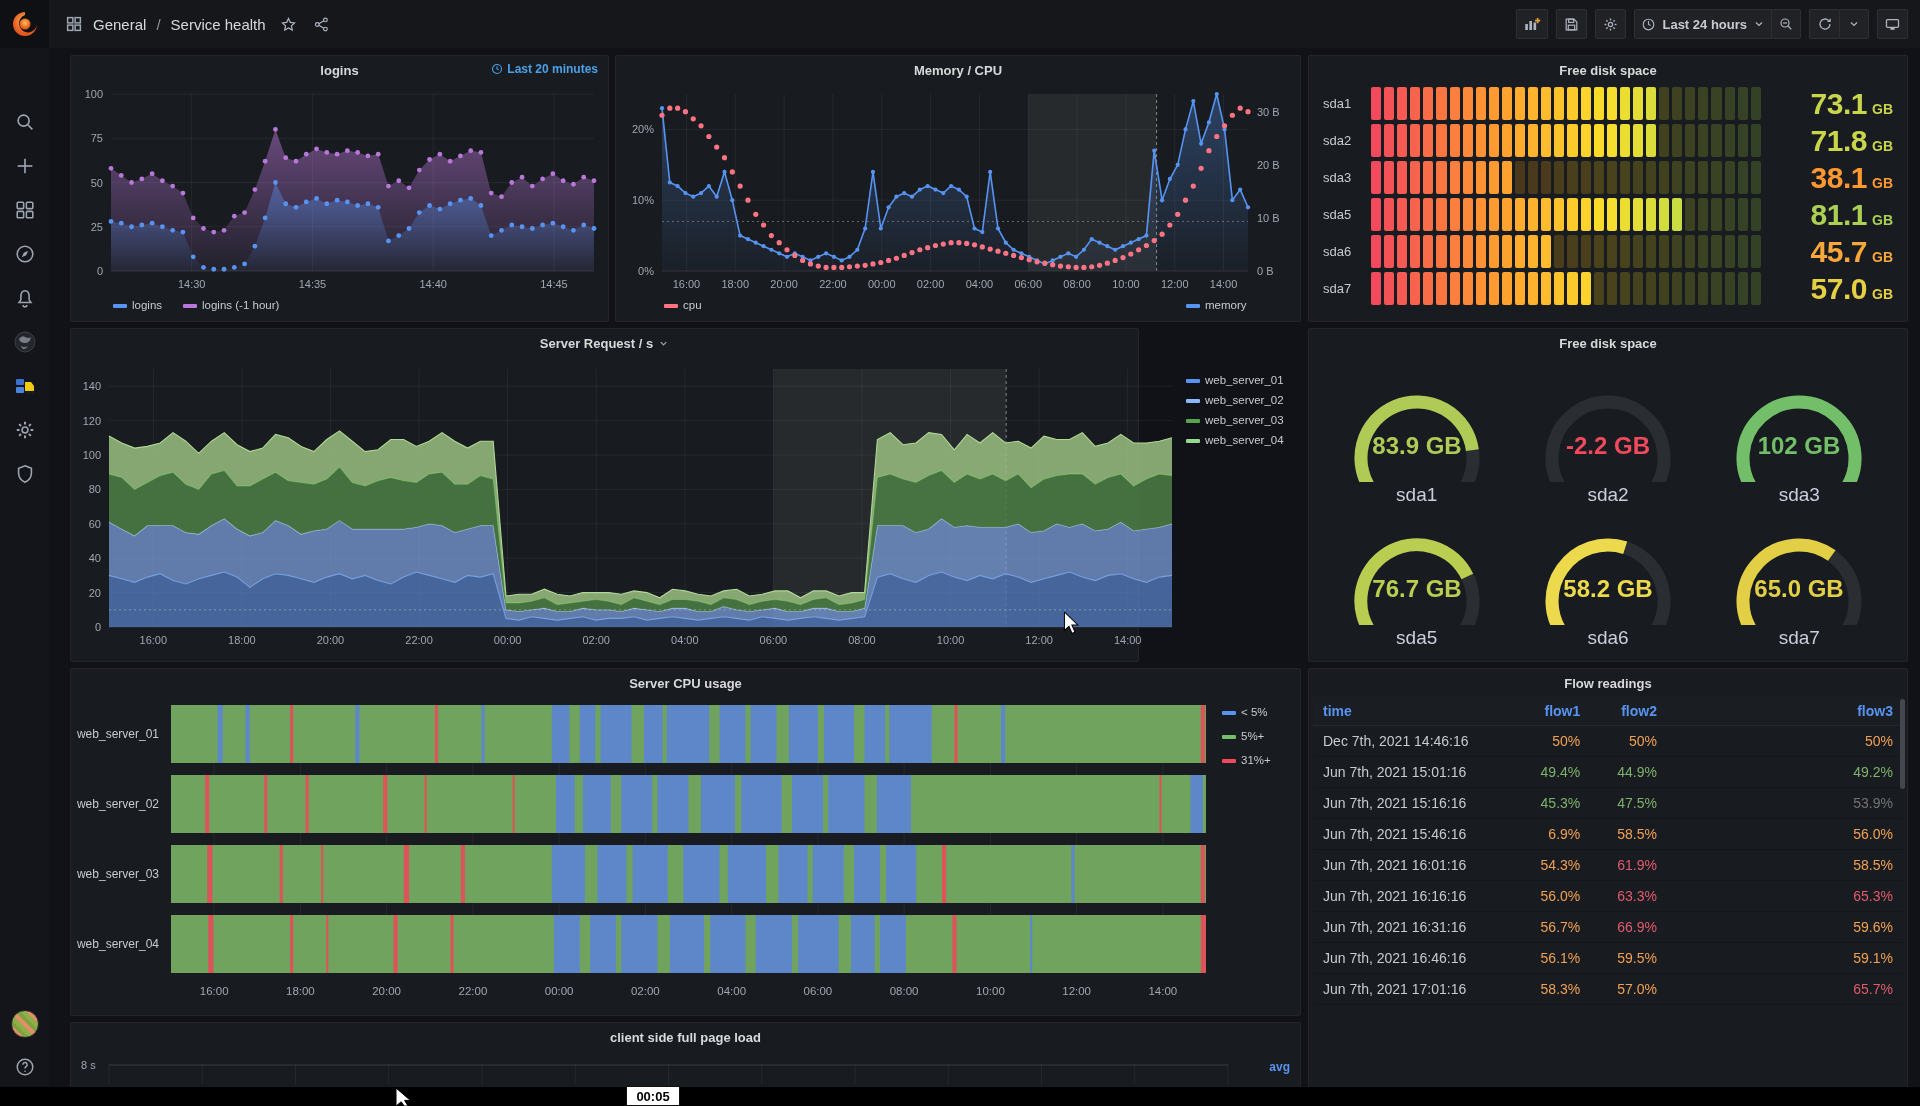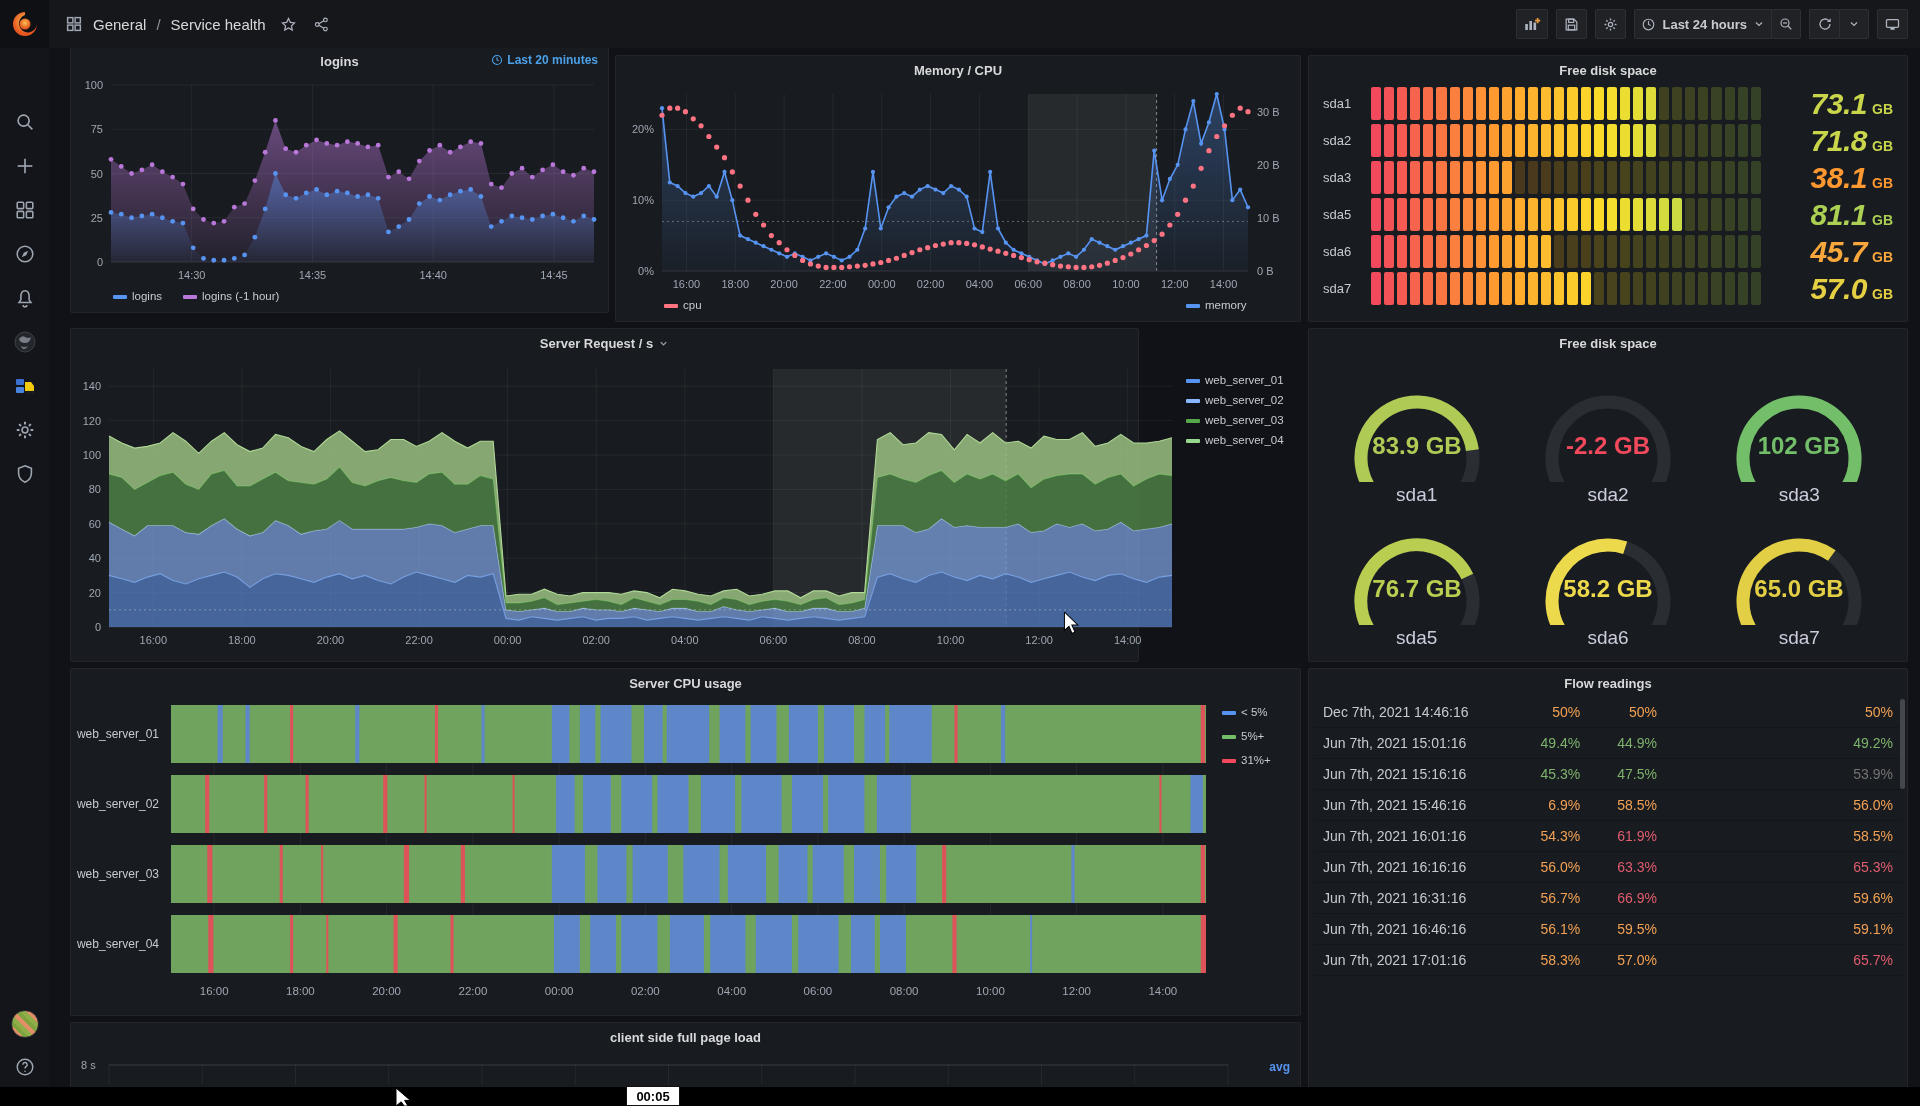--- a/index.html
+++ b/index.html
@@ -37,21 +37,21 @@
   .time-link { position:absolute; right:10px; top:6px; color:#4ba0e8; font-size:12px; font-weight:700;
     display:flex; align-items:center; gap:4px; }
   .p-body { position:absolute; left:4px; right:4px; top:28px; bottom:2px; }
 
   
   .dbar-row { display:flex; align-items:center; height:35px; margin:2px 10px; }
   .dbar-label { width:48px; font-size:13px; color:#c7cbd1; }
   .dbar-cells { flex:1; display:flex; gap:3px; height:33px; }
   .dbar-cell { flex:1; border-radius:2px; }
   .dbar-value { width:132px; text-align:right; font-weight:700; }
-  .dbar-value .num { font-size:30px; letter-spacing:-0.5px;font-style:italic; }
+  .dbar-value .num { font-size:30px; letter-spacing:-0.5px; }
   .dbar-value .unit { font-size:14px; margin-left:5px; }
 
   
   #gauge-grid { display:grid; grid-template-columns:repeat(3,1fr); grid-template-rows:1fr 1fr; height:100%; padding:6px 8px 10px; }
   .gauge-cell { display:flex; flex-direction:column; align-items:center; justify-content:flex-end; }
   .gauge-name { font-size:19px; color:#ccccdc; margin-top:2px; }
 
   
   #flow-table { width:100%; font-size:14px; }
   .ft-row { display:grid; grid-template-columns:29% 18% 13% 40%; align-items:center; height:31px;
@@ -265,21 +265,21 @@
       </div>
       <div class="tool-btn">
         <svg width="17" height="17" viewBox="0 0 24 24" fill="none" stroke="currentColor" stroke-width="1.8">
             <rect x="3.5" y="5" width="17" height="11" rx="1.5"></rect>
             <rect x="9" y="16" width="6" height="3.5" fill="currentColor" stroke="none"></rect>
           </svg>
       </div>
     </div>
   </header>
 
-  <section class="panel" id="p-logins" style="left:70px;top:46px;width:539px;height:267px">
+  <section class="panel" id="p-logins" style="left:70px;top:55px;width:539px;height:267px">
     <div class="p-head">
       <span class="p-title">logins</span>
       <a class="time-link">
         <svg width="12" height="12" viewBox="0 0 24 24" fill="none" stroke="currentColor" stroke-width="2.2">
             <circle cx="12" cy="12" r="9"></circle>
             <polyline points="12,6.5 12,12 15.5,13.5"></polyline>
           </svg>
         <span>Last 20 minutes</span>
       </a>
     </div>
@@ -1123,20 +1123,26 @@
           </g>
         </svg></div>
   </section>
 
   <section class="panel" id="p-table" style="left:1308px;top:668px;width:600px;height:420px">
     <div class="p-head">
         <span class="p-title">Flow readings</span>
       </div>
     <div class="p-body" style="overflow:hidden">
       <div id="flow-table">
+          <div class="ft-row ft-head">
+            <div class="ft-cell">time</div>
+            <div class="ft-cell num">flow1</div>
+            <div class="ft-cell num">flow2</div>
+            <div class="ft-cell num">flow3</div>
+          </div>
           <div class="ft-row">
             <div class="ft-cell ft-time">Dec 7th, 2021 14:46:16</div>
             <div class="ft-cell num" style="color: rgb(242, 161, 84);">50%</div>
             <div class="ft-cell num" style="color: rgb(242, 161, 84);">50%</div>
             <div class="ft-cell num" style="color: rgb(242, 161, 84);">50%</div>
           </div>
           <div class="ft-row">
             <div class="ft-cell ft-time">Jun 7th, 2021 15:01:16</div>
             <div class="ft-cell num" style="color: rgb(126, 178, 109);">49.4%</div>
             <div class="ft-cell num" style="color: rgb(126, 178, 109);">44.9%</div>

